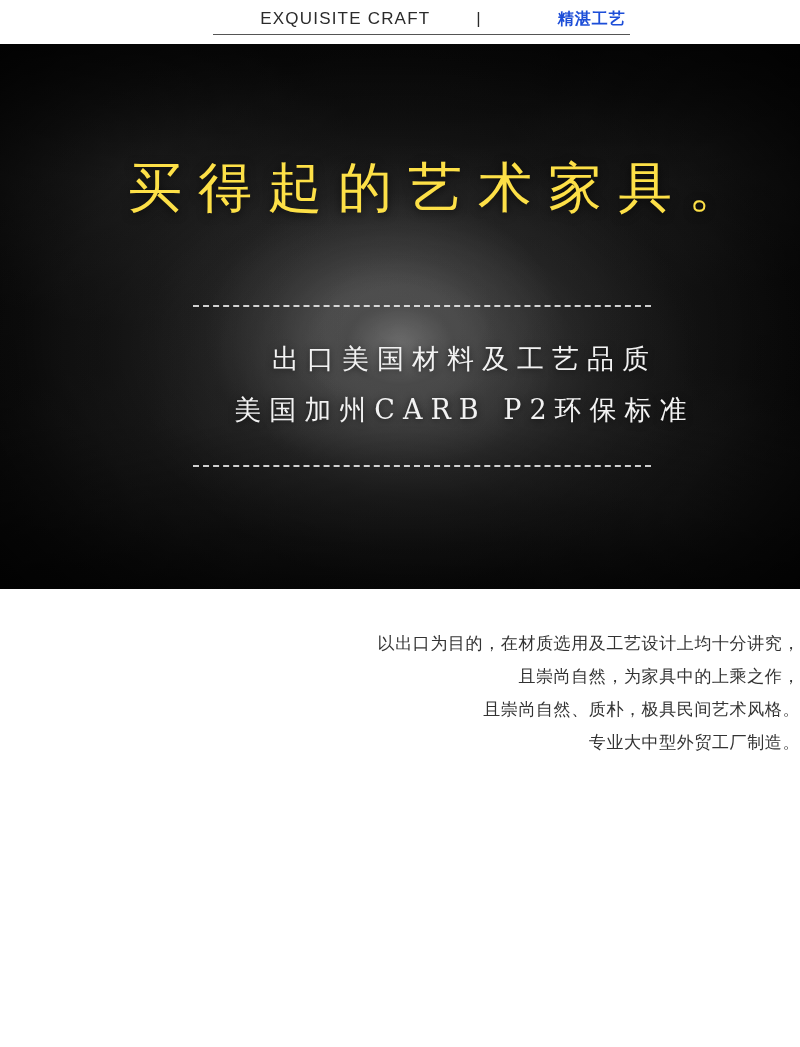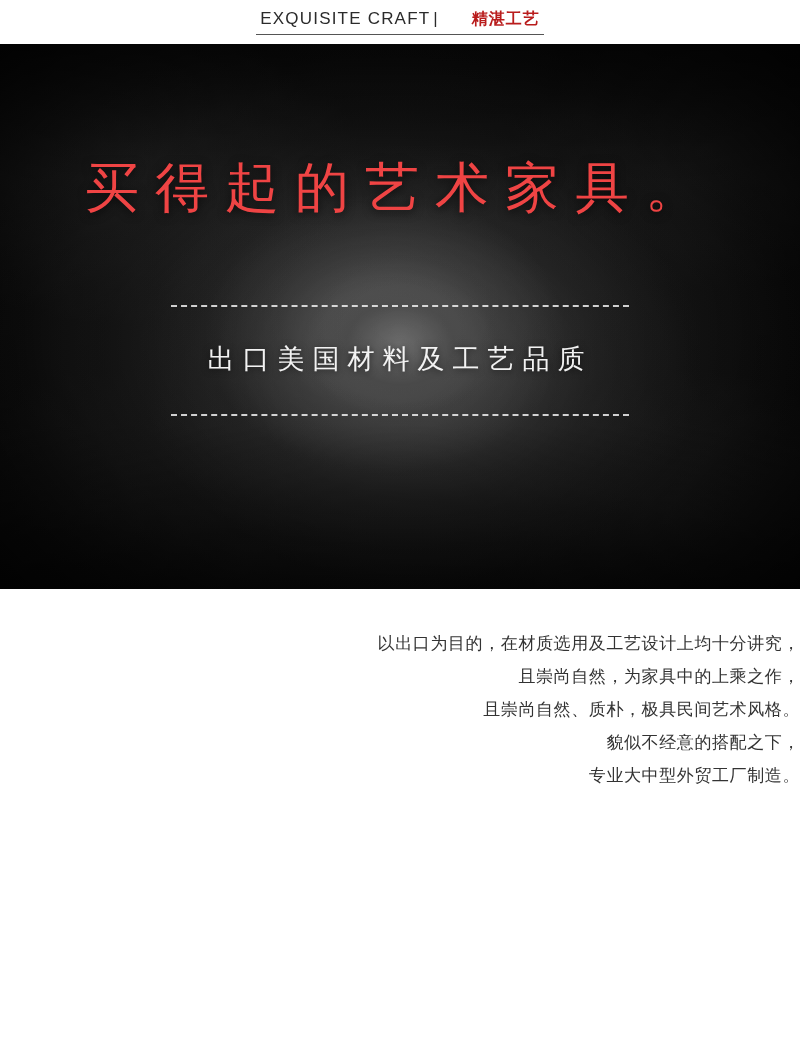--- a/index.html
+++ b/index.html
@@ -1,15 +1,15 @@
 <!DOCTYPE html>
 <html><head>
 <meta charset="utf-8">
 <style>
-  * { box-sizing: border-box; }
+  * { box-sizing: border-box; padding-left: 43px; }
   html, body {
     margin: 0;
     padding: 0;
     background: #ffffff;
   }
   body {
     width: 800px;
     height: 1047px;
     font-family: "Liberation Sans", "DejaVu Sans", sans-serif;
     color: #333;
@@ -37,21 +37,21 @@
     color: #2b2b2b;
     font-weight: 400;
   }
   .header-sep {
     font-size: 17px;
     color: #2b2b2b;
     margin: 0 2px 0 3px;
   }
   .header-cn {
     font-size: 16px;
-    color: #b91c1c;
+    color: #1d4ed8;
     margin-left: 32px;
     letter-spacing: 1px;
     font-weight: 700;
   }
 
   
   .hero {
     position: relative;
     width: 800px;
     height: 545px;
@@ -87,21 +87,21 @@
     display: flex;
     flex-direction: column;
     align-items: center;
     color: #fff;
   }
   .hero-title {
     margin-top: 108px;
     font-family: "DejaVu Serif", "Liberation Serif", serif;
     font-size: 54px;
     letter-spacing: 16px;
-    color: #ef4444;
+    color: #fde047;
     text-shadow: 0 2px 10px rgba(0,0,0,0.65);
     white-space: nowrap;
     font-weight: 400;
   }
   .dash-rule {
     width: 458px;
     height: 0;
     margin: 0 auto;
     border-top: 2px dashed rgba(240,240,240,0.85);
   }
@@ -147,26 +147,26 @@
 </div>
 
 <div class="hero">
   <div class="hero-bg"></div>
   <div class="hero-vignette"></div>
   <div class="hero-content">
     <div class="hero-title">买得起的艺术家具。</div>
     <div class="dash-rule rule-top"></div>
     <div class="hero-lines">
       <div class="hero-line">出口美国材料及工艺品质</div>
+      <div class="hero-line">美国加州CARB P2环保标准</div>
     </div>
     <div class="dash-rule rule-bottom"></div>
   </div>
 </div>
 
 <div class="copy">
   <div class="para">
     <p>以出口为目的，在材质选用及工艺设计上均十分讲究，</p>
     <p>且崇尚自然，为家具中的上乘之作，</p>
     <p>且崇尚自然、质朴，极具民间艺术风格。</p>
-    <p>貌似不经意的搭配之下，</p>
     <p>专业大中型外贸工厂制造。</p>
   </div>
 </div>
 
 </body></html>

